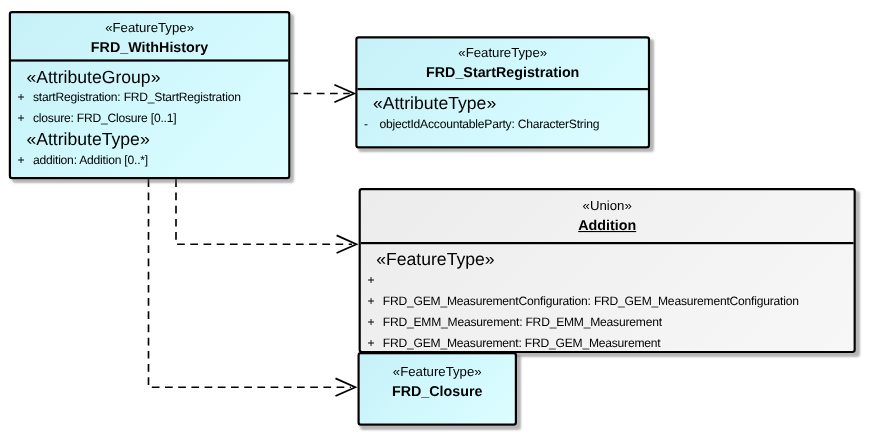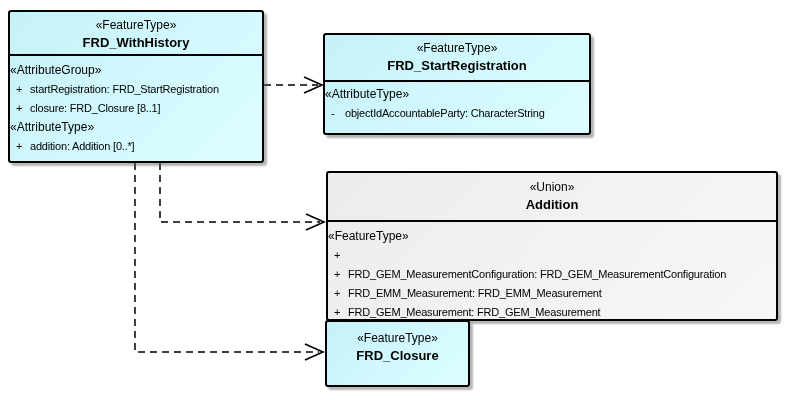--- a/index.html
+++ b/index.html
@@ -30,37 +30,37 @@
     font-size:12px;
     line-height:17px;
     white-space:nowrap;
   }
   .name-line{
     font-size:13px;
     font-weight:bold;
     line-height:17px;
     white-space:nowrap;
   }
-  .name-line.underlined{}
+  .name-line.underlined{text-decoration:underline;}
   .box-body{padding-top:5px;}
   .row{
     display:flex;
     align-items:center;
     line-height:19px;
     font-size:11px;
     letter-spacing:-0.2px;
     white-space:nowrap;
   }
   .row .vis{
     width:20px;
     padding-left:6px;
     flex:0 0 auto;
     box-sizing:border-box;
   }
-  .row.stereo-row{font-size:12px;letter-spacing:0;}
+  .row.stereo-row{padding-left:14px;font-size:16px;letter-spacing:0;}
   #connector-layer{
     position:absolute;left:0;top:0;width:792px;height:400px;
     z-index:1;
   }
 </style>
 </head>
 <body>
 
 <div id="canvas">
 
@@ -85,21 +85,21 @@
       <div class="name-line">FRD_WithHistory</div>
     </div>
     <div class="box-body">
       <div class="row stereo-row">«AttributeGroup»</div>
       <div class="row">
         <span class="vis">+</span>
         <span>startRegistration: FRD_StartRegistration</span>
       </div>
       <div class="row">
         <span class="vis">+</span>
-        <span>closure: FRD_Closure [8..1]</span>
+        <span>closure: FRD_Closure [0..1]</span>
       </div>
       <div class="row stereo-row">«AttributeType»</div>
       <div class="row">
         <span class="vis">+</span>
         <span>addition: Addition [0..*]</span>
       </div>
     </div>
   </div>
 
   <div class="uml-box fill-feature" style="left:323px;top:33px;width:268px;height:102px;">

